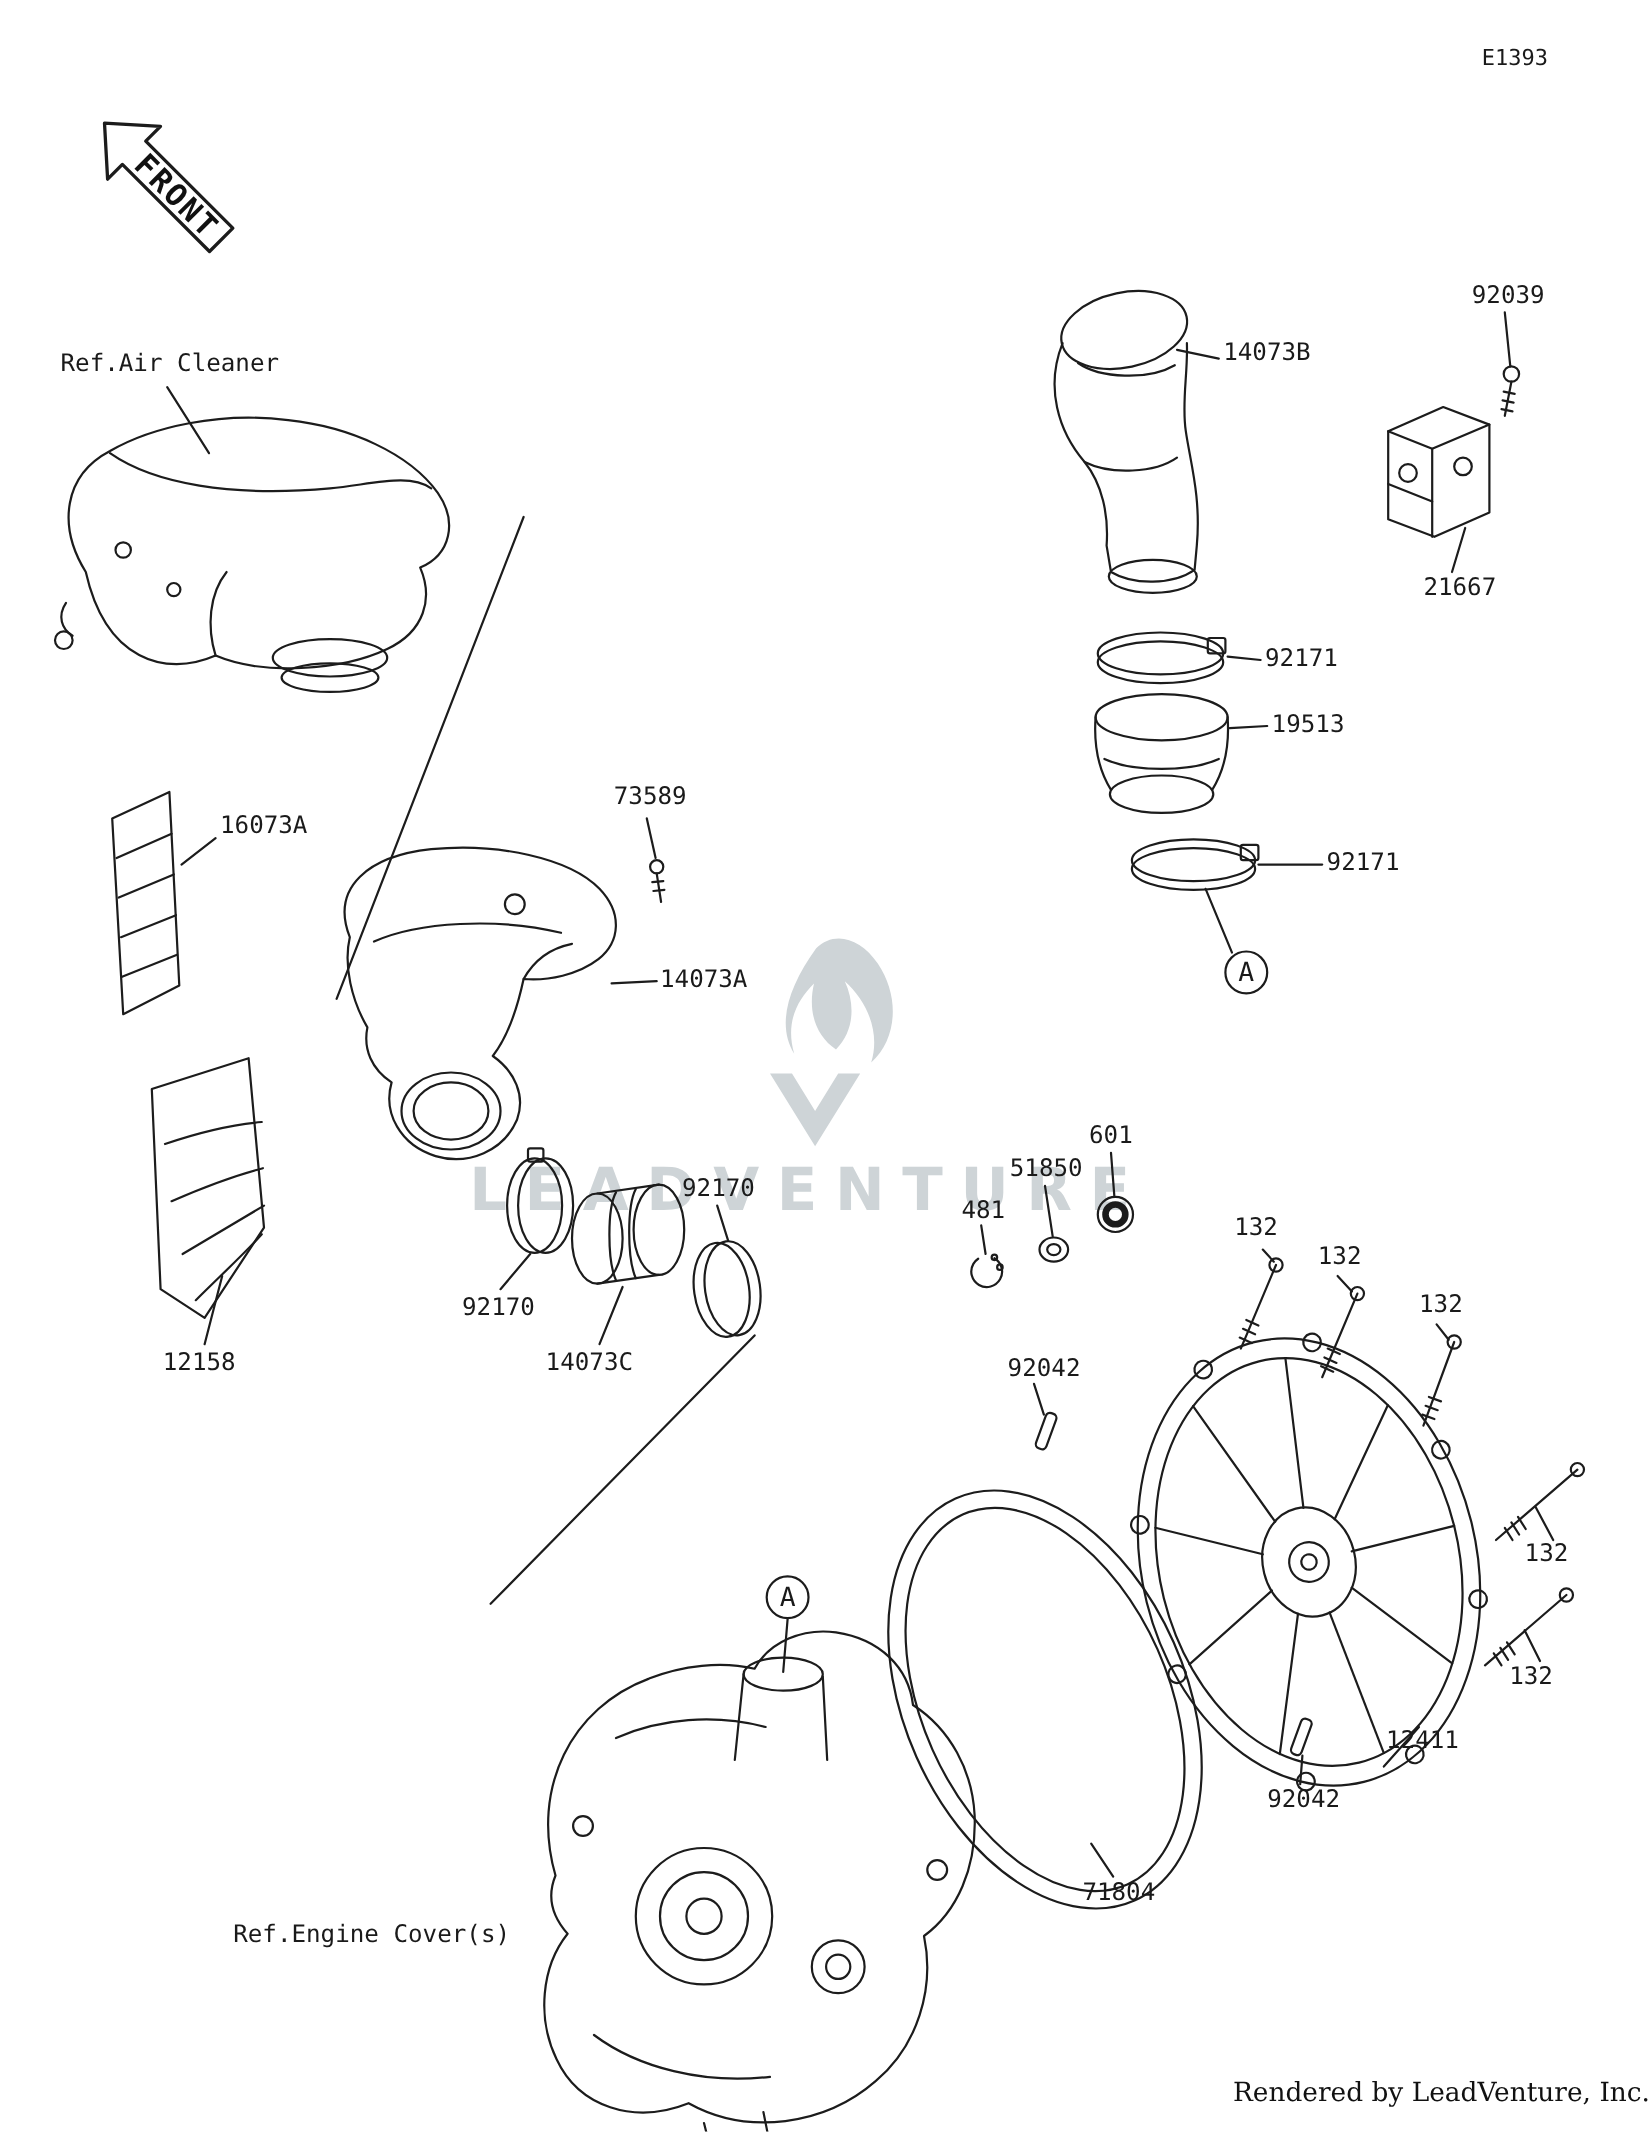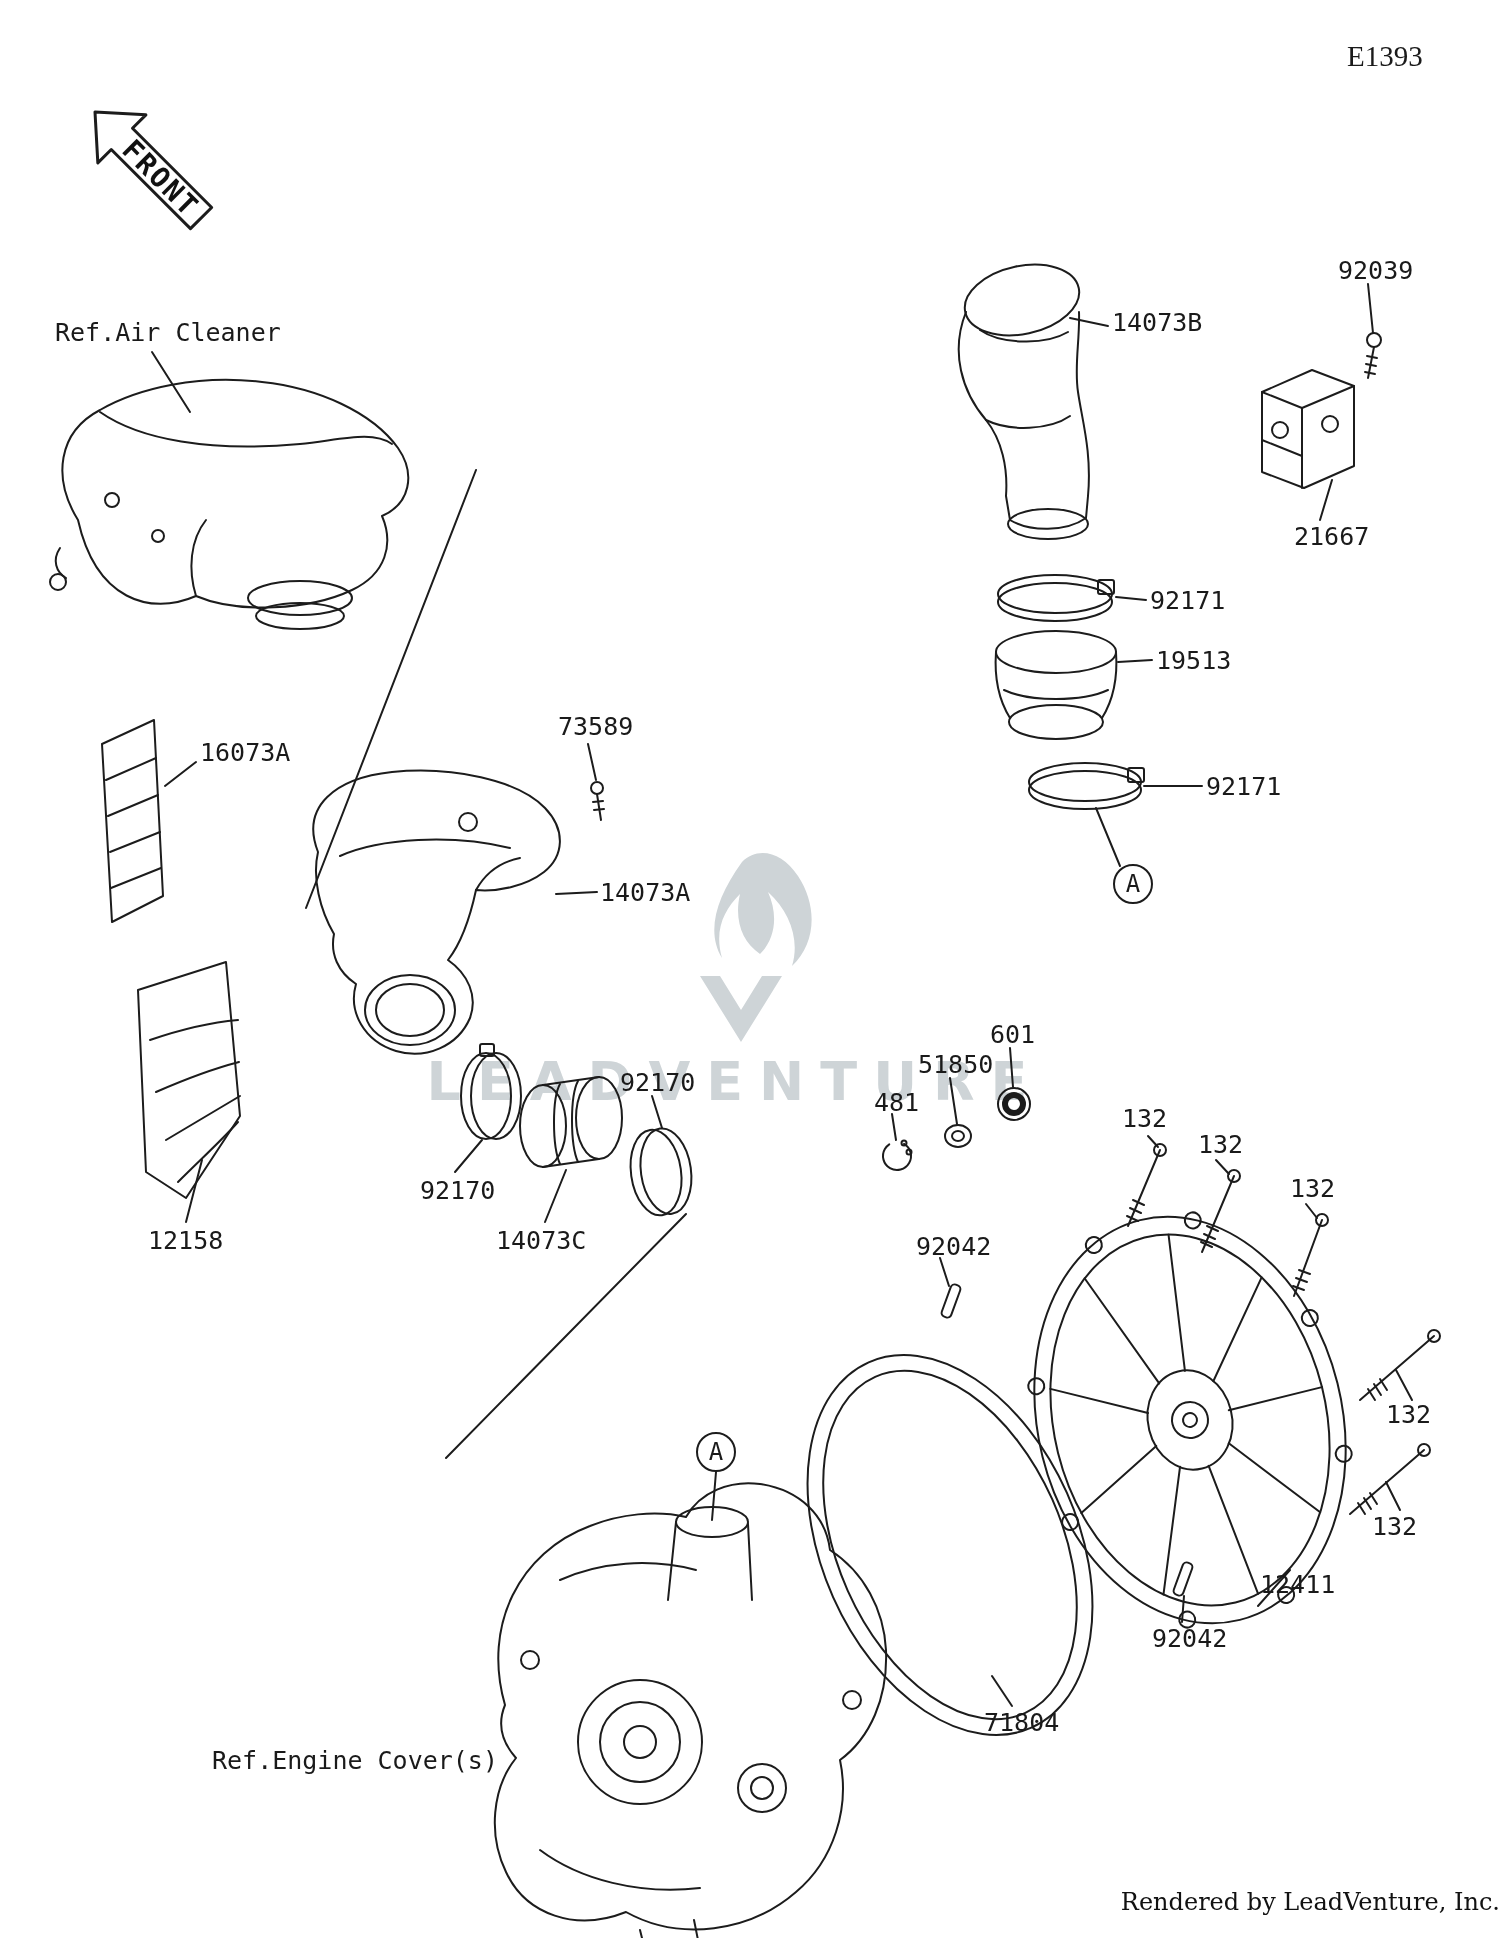--- a/index.html
+++ b/index.html
@@ -20,26 +20,26 @@
     font-family: "DejaVu Sans", sans-serif;
     font-size: 54px; font-weight: bold; letter-spacing: 16px;
   }
   .front-text {
     fill: #111111; stroke: none;
     font-family: "DejaVu Sans Mono", monospace;
     font-size: 28px; font-weight: bold; letter-spacing: 2px;
   }
   .callout, .ref-label {
     position: absolute;
-    font-size: 25px; color: #1a1a1a;
+    font-size: 22px; color: #1a1a1a;
     white-space: nowrap;
   }
   .code {
     position: absolute; left: 1347px; top: 40px;
-    font-size: 29px; color: #1a1a1a; font-family: Liberation Serif, serif;
+    font-size: 20px; color: #1a1a1a;
   }
   .a-mark {
     position: absolute; width: 40px; height: 40px;
     border: 2.5px solid #1c1c1c; border-radius: 50%;
     background: #ffffff; text-align: center; line-height: 36px;
     font-size: 24px; color: #1a1a1a;
   }
   .footer {
     position: absolute; left: 0; right: 0; top: 1888px;
     text-align: right;

